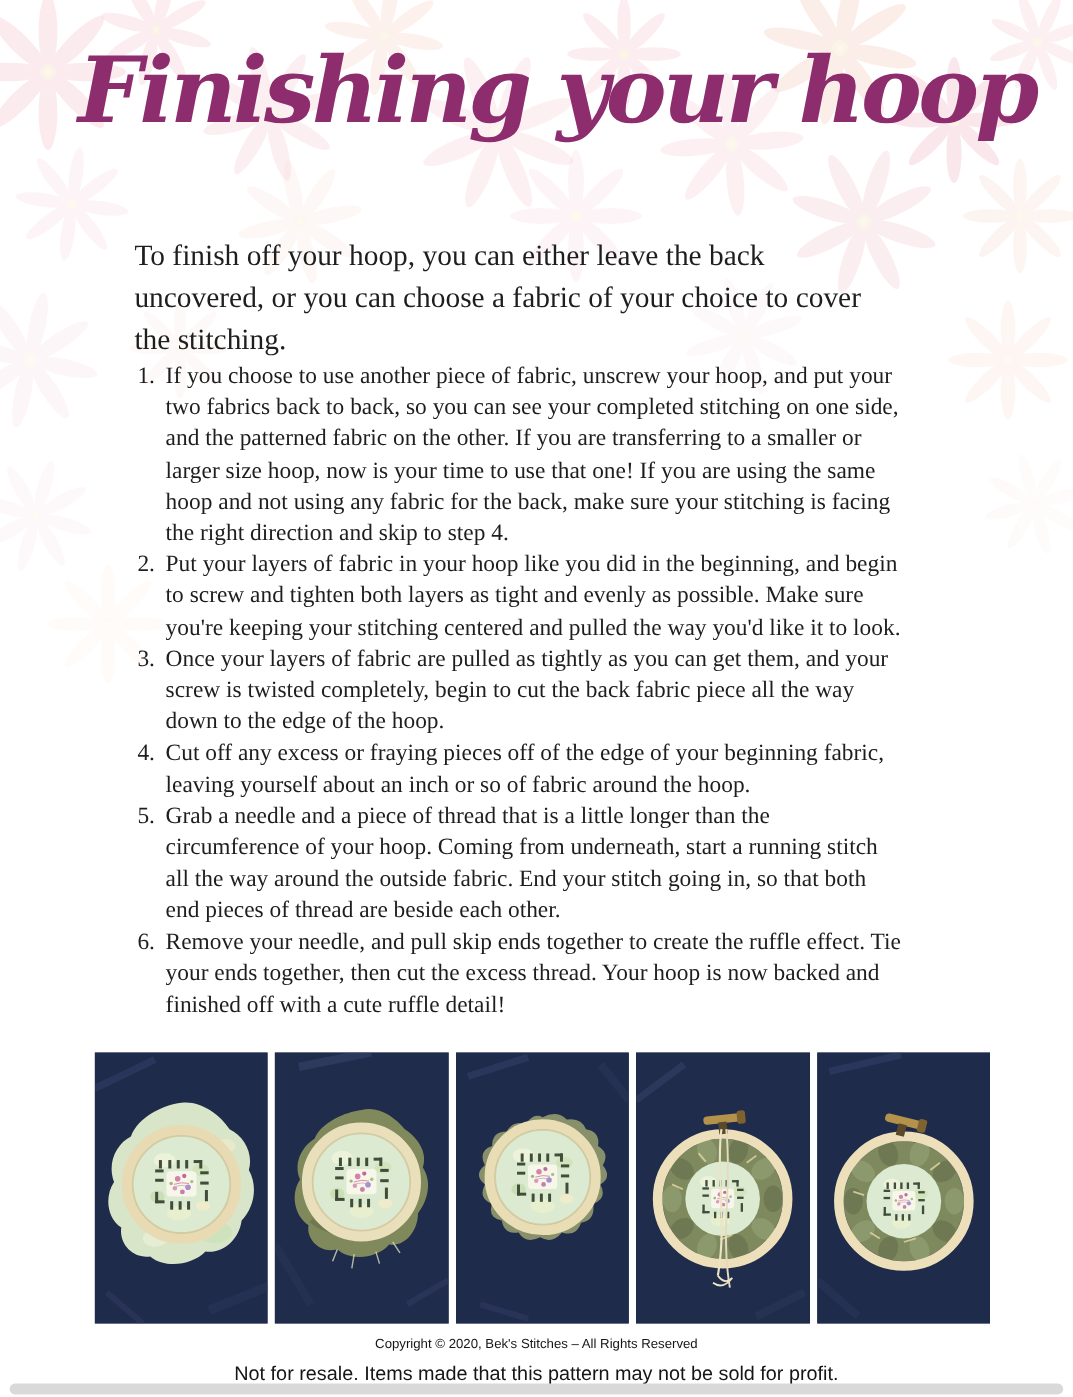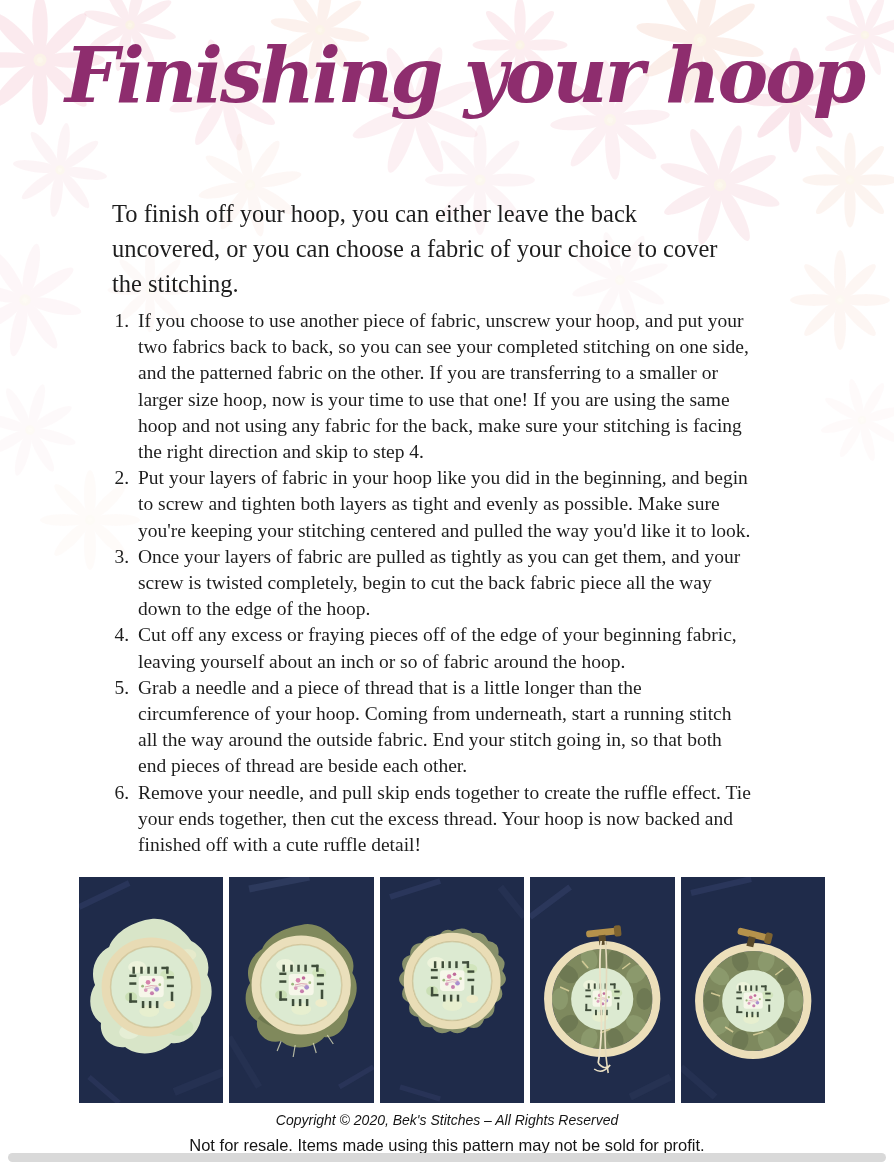--- a/index.html
+++ b/index.html
@@ -20,36 +20,36 @@
     position:absolute;left:58px;top:14px;width:812px;margin:7px;
     font-family:"DejaVu Serif",serif;font-style:italic;font-weight:700;
     font-size:76px;line-height:1.45;letter-spacing:-3px;white-space:nowrap;
     color:var(--title-accent);
   }
   .intro{
     position:absolute;left:104px;top:188px;width:720px;margin:8px;
     font-size:24.5px;line-height:35px;white-space:pre-line;
   }
   .steps{
-    position:absolute;left:84px;top:308px;width:736px;margin:0;
+    position:absolute;left:84px;top:301px;width:736px;margin:0;
     padding:0 0 0 50px;list-style:decimal outside;
     font-size:19.5px;line-height:26.2px;
   }
   .steps li{margin:0;padding-left:4px;white-space:pre-line;}
   .photo-row{
     position:absolute;left:79px;top:877px;width:746px;height:226px;
     display:flex;gap:6px;background:#ffffff;
   }
   .photo{flex:1 1 0;background:var(--photo-navy);overflow:hidden;}
   .photo svg{display:block;width:100%;height:100%;}
   .footer{
     position:absolute;left:0;top:1108px;width:894px;text-align:center;
     font-family:"Liberation Sans",sans-serif;color:#151515;
   }
-  .footer .line1{font-size:14px;line-height:25px;font-style:italic;}
+  .footer .line1{font-size:11px;line-height:25px;}
   .footer .line2{font-size:16.5px;line-height:25px;}
   .bottom-edge{
     position:absolute;left:8px;top:1153px;width:878px;height:9px;
     border-radius:5px;background:#d9d9d9;
   }
 </style>
 </head>
 <body>
 
 <svg width="0" height="0" style="position:absolute" aria-hidden="true">
@@ -290,16 +290,16 @@
       <circle cx="72" cy="124" r="54" fill="none" stroke="#ecdfba" stroke-width="8"></circle>
       <use href="#motif" transform="translate(72,124) scale(0.6)"></use>
       <use href="#screw" transform="translate(72,58) rotate(14)"></use>
     </svg>
   </div>
 
 </div>
 
 <div class="footer">
   <div class="line1">Copyright © 2020, Bek's Stitches – All Rights Reserved</div>
-  <div class="line2">Not for resale. Items made using this pattern may not be sold for profit.</div>
+  <div class="line2">Not for resale. Items made that this pattern may not be sold for profit.</div>
 </div>
 
 <div class="bottom-edge"></div>
 
 </body></html>

